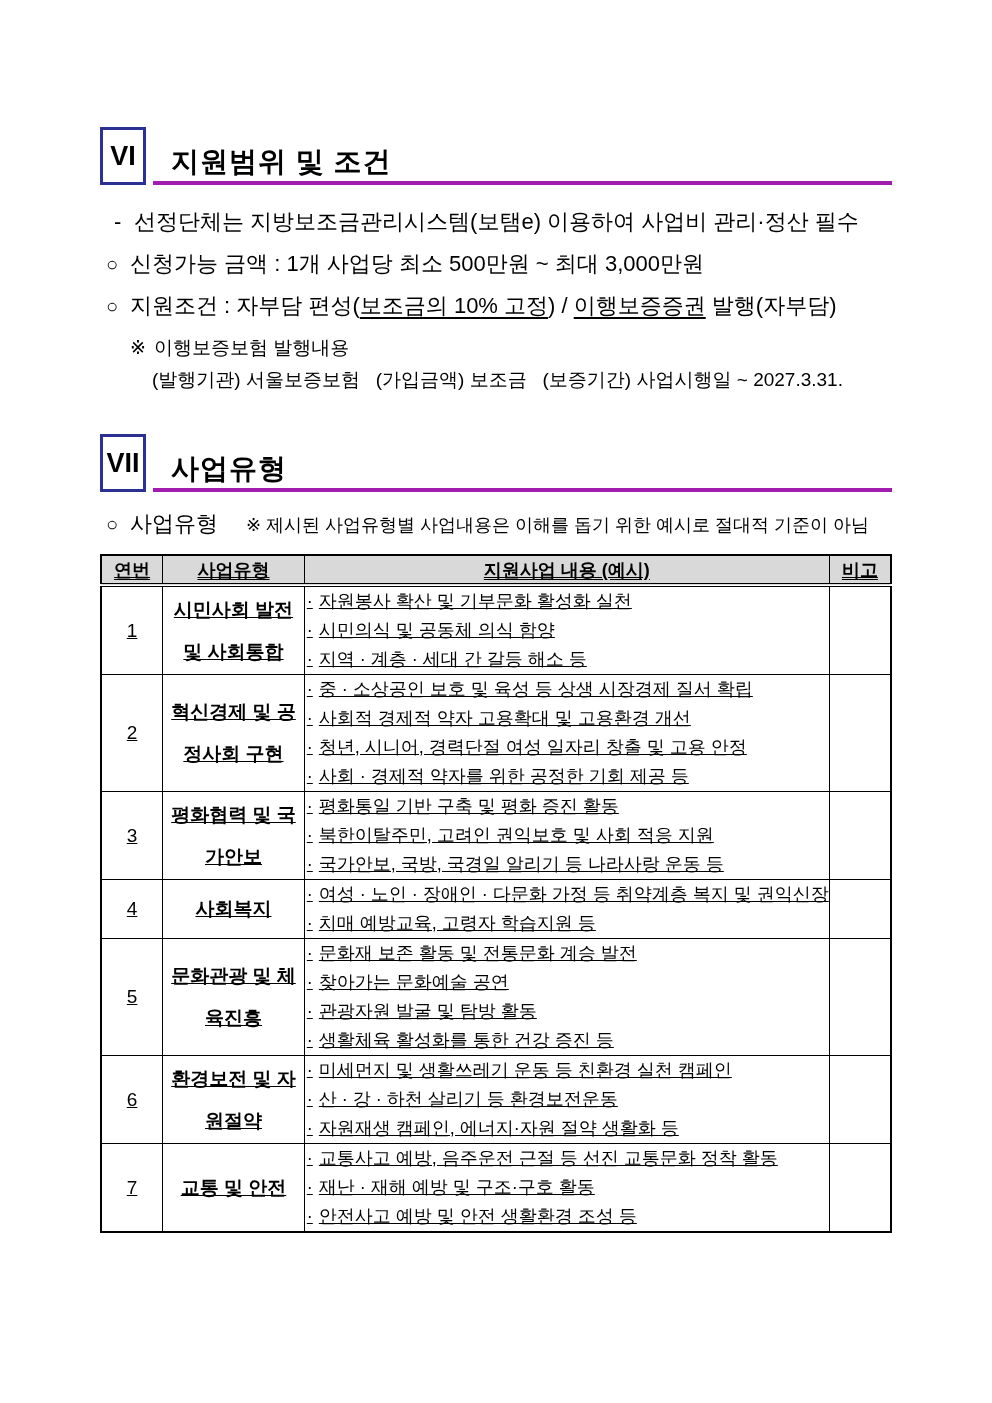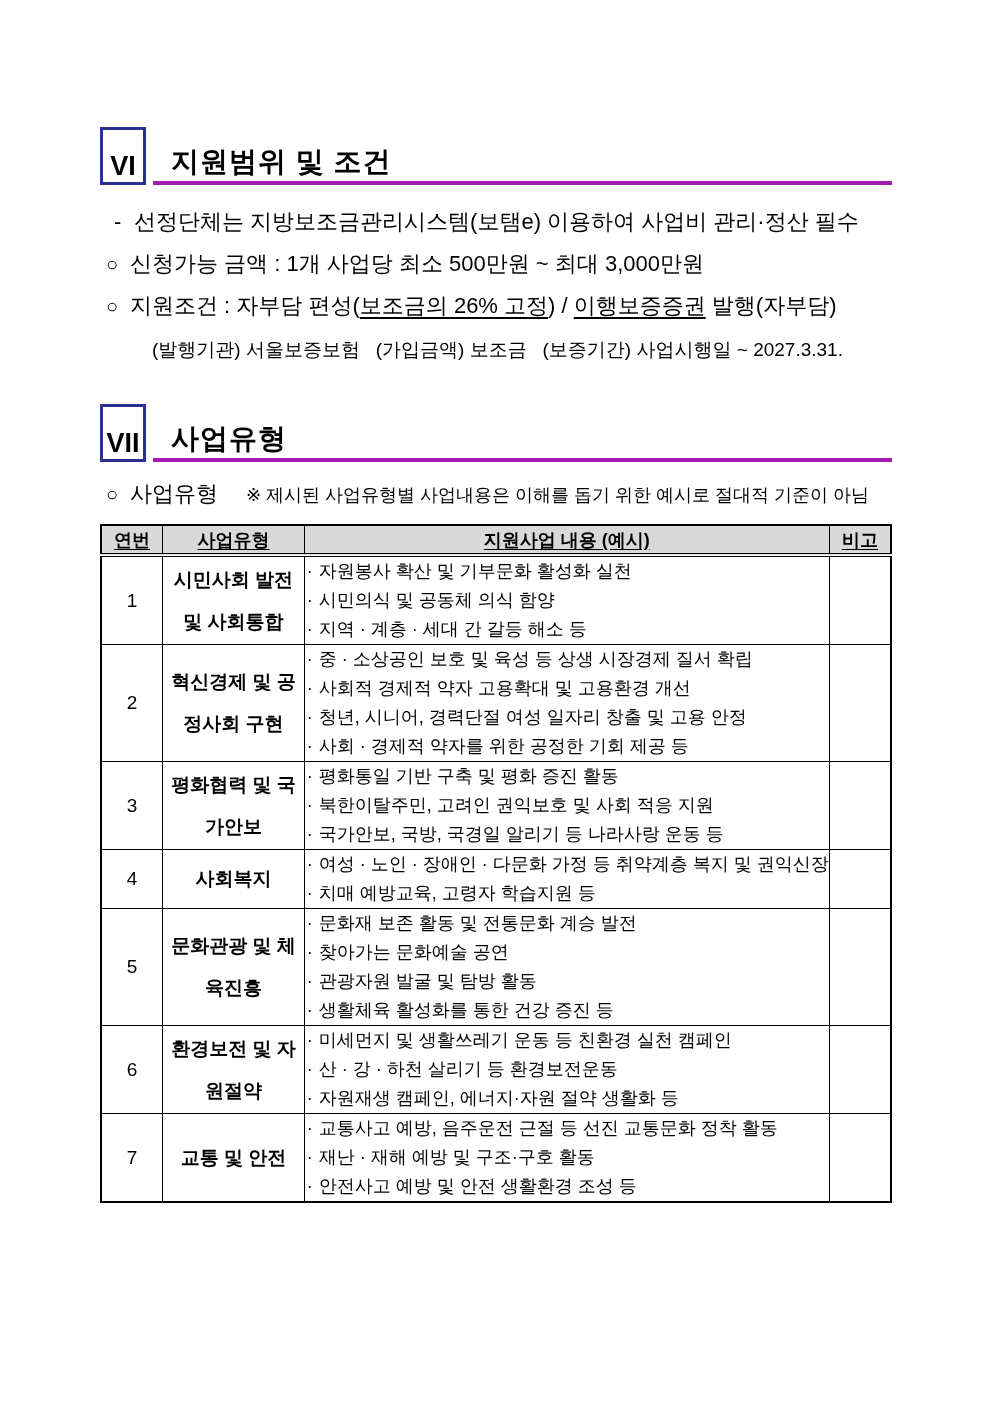--- a/index.html
+++ b/index.html
@@ -12,21 +12,21 @@
     overflow:hidden;
     box-sizing:border-box;
     padding:127px 100px 0 100px;
   }
   
   .sec-header{display:flex;align-items:stretch;height:58px;}
   .numeral-box{
     width:46px;min-width:46px;height:58px;
     border:3px solid #2b3192;
     box-sizing:border-box;
-    display:flex;align-items:flex-end;justify-content:center;
+    display:flex;align-items:center;justify-content:center;
     font-weight:bold;font-size:27px;
     background:#fff;
     margin-right:7px;
   }
   .sec-title-wrap{
     flex:1;
     border-bottom:4px solid #a21caf;
     display:flex;align-items:flex-end;
     padding-left:18px;
     box-sizing:border-box;
@@ -56,20 +56,21 @@
     margin-top:17px;font-size:22px;line-height:30px;white-space:nowrap;
   }
   .intro-line .marker{display:inline-block;min-width:24px;margin-left:6px;font-size:20px;}
   .intro-line .ref{font-size:18px;margin-left:28px;}
   
   table.types{
     margin-top:14px;
     width:792px;
     border-collapse:collapse;
     border:2.5px solid #000;
+    text-decoration:underline;
   }
   table.types th, table.types td{
     border:1.5px solid #000;
     box-sizing:border-box;
     padding:0;
   }
   table.types thead th{
     background:#d9d9d9;
     font-size:18px;font-weight:bold;
     height:30px;
@@ -104,24 +105,27 @@
         <span>VI</span>
       </div>
       <div class="sec-title-wrap">
         <h1 class="sec-title">지원범위 및 조건</h1>
       </div>
     </div>
 
     <ul class="bullets" id="bullets6">
         <li class="dash"><span class="marker">-</span><span>선정단체는 지방보조금관리시스템(보탬e) 이용하여 사업비 관리·정산 필수</span></li>
         <li class="circle"><span class="marker">○</span><span>신청가능 금액 : 1개 사업당 최소 500만원 ~ 최대 3,000만원</span></li>
-        <li class="circle"><span class="marker">○</span><span>지원조건 : 자부담 편성(</span><span class="u">보조금의 26% 고정</span><span>) / </span><span class="u">이행보증증권</span><span> 발행(자부담)</span></li>
+        <li class="circle"><span class="marker">○</span><span>지원조건 : 자부담 편성(</span><span class="u">보조금의 10% 고정</span><span>) / </span><span class="u">이행보증증권</span><span> 발행(자부담)</span></li>
       </ul>
 
     <div class="note">
+      <div class="note-title">
+        <span class="note-marker">※</span><span>이행보증보험 발행내용</span>
+      </div>
       <div class="note-lines" id="noteLines6">
           <div>(발행기관) 서울보증보험   (가입금액) 보조금   (보증기간) 사업시행일 ~ 2027.3.31.</div>
         </div>
     </div>
   </section>
 
   <section class="sec7">
     <div class="sec-header">
       <div class="numeral-box">
         <span>VII</span>

